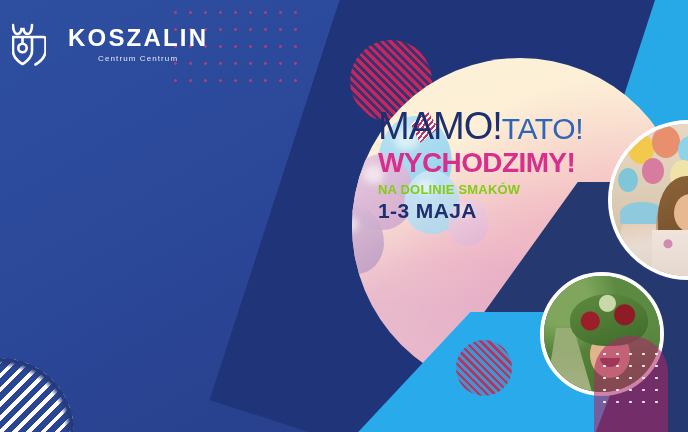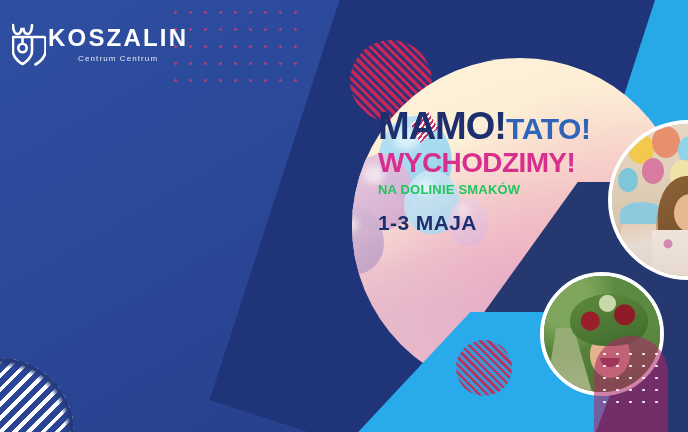--- a/index.html
+++ b/index.html
@@ -302,21 +302,21 @@
     background: radial-gradient(circle at 0% 100%, rgba(0,0,0,0) 0 62%, #253a7d 68%);
     pointer-events: none;
   }
 
   
   .logo {
     position: absolute;
     left: 12px; top: 22px;
     display: flex;
     align-items: center;
-    gap: 2px;
+    gap: 22px;
     z-index: 20;
   }
   .logo-mark { width: 34px; height: 44px; display: block; }
   .logo-text { display: flex; flex-direction: column; }
   .logo-name {
     color: #ffffff;
     font-size: 24px;
     font-weight: 700;
     letter-spacing: 2.2px;
     line-height: 1;
@@ -331,21 +331,21 @@
 
   
   .headline {
     position: absolute;
     left: 378px; top: 108px;
     width: 260px;
     z-index: 15;
   }
   .line-1 {
     font-size: 38px;
-    font-weight: 700;
+    font-weight: 400;
     letter-spacing: -1px;
     line-height: 0.96;
     white-space: nowrap;
   }
   .line-1 .w-mamo { color: #1d2f6e; }
   .line-1 .w-tato { color: #2f65b8; font-size: 30px; letter-spacing: -0.4px; }
   .line-2 {
     color: #d62f8e;
     font-size: 28px;
     font-weight: 700;
@@ -357,33 +357,33 @@
   .line-3 {
     color: #1d2f6e;
     font-size: 41px;
     font-weight: 700;
     letter-spacing: -0.8px;
     line-height: 1.06;
     margin-top: 4px;
     white-space: nowrap;
   }
   .line-4 {
-    color: #22c55e;
+    color: #84cc16;
     font-size: 13px;
     font-weight: 700;
     letter-spacing: 0.2px;
     margin-top: 4px;
     white-space: nowrap;
   }
   .line-5 {
     color: #1d2f6e;
     font-size: 21px;
     font-weight: 700;
     letter-spacing: 0.4px;
-    margin-top: 14px;
+    margin-top: 2px;
     white-space: nowrap;
   }
 </style>
 </head>
 <body>
 
 <div class="banner">
 
   <div class="bg-base"></div>
   <div class="cyan-band"></div>

